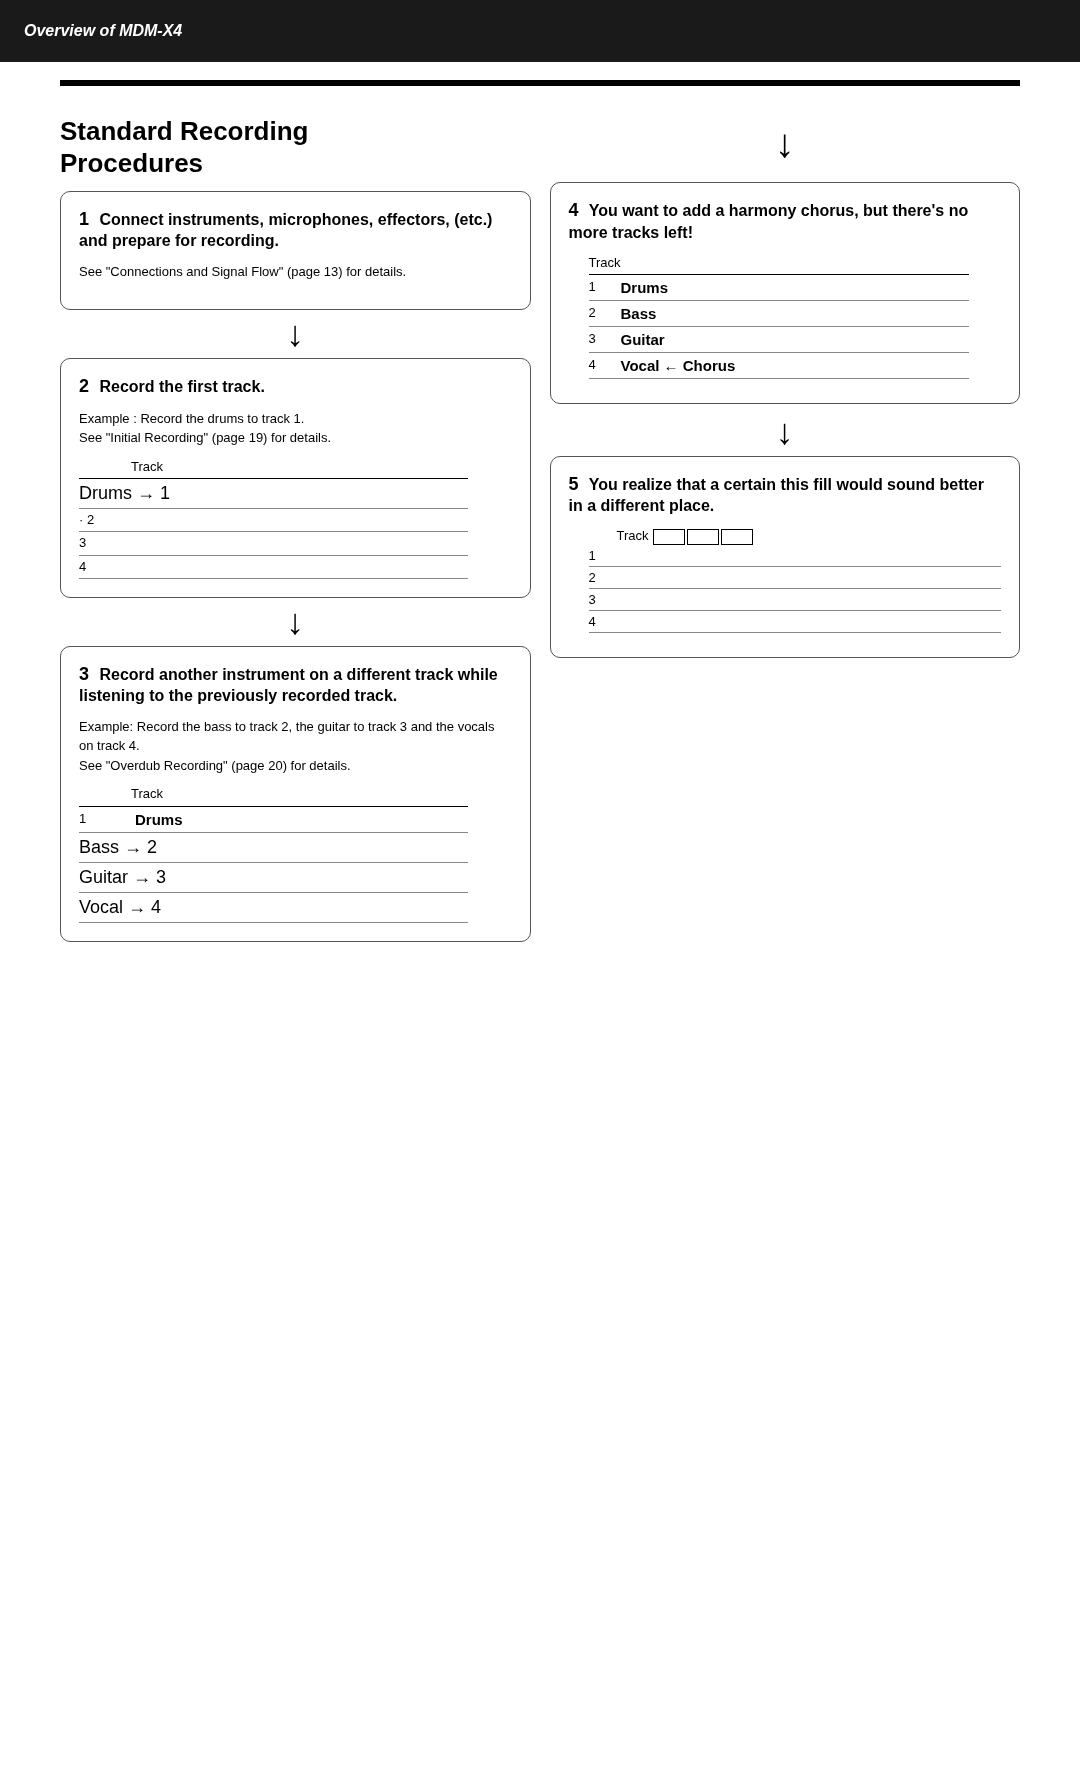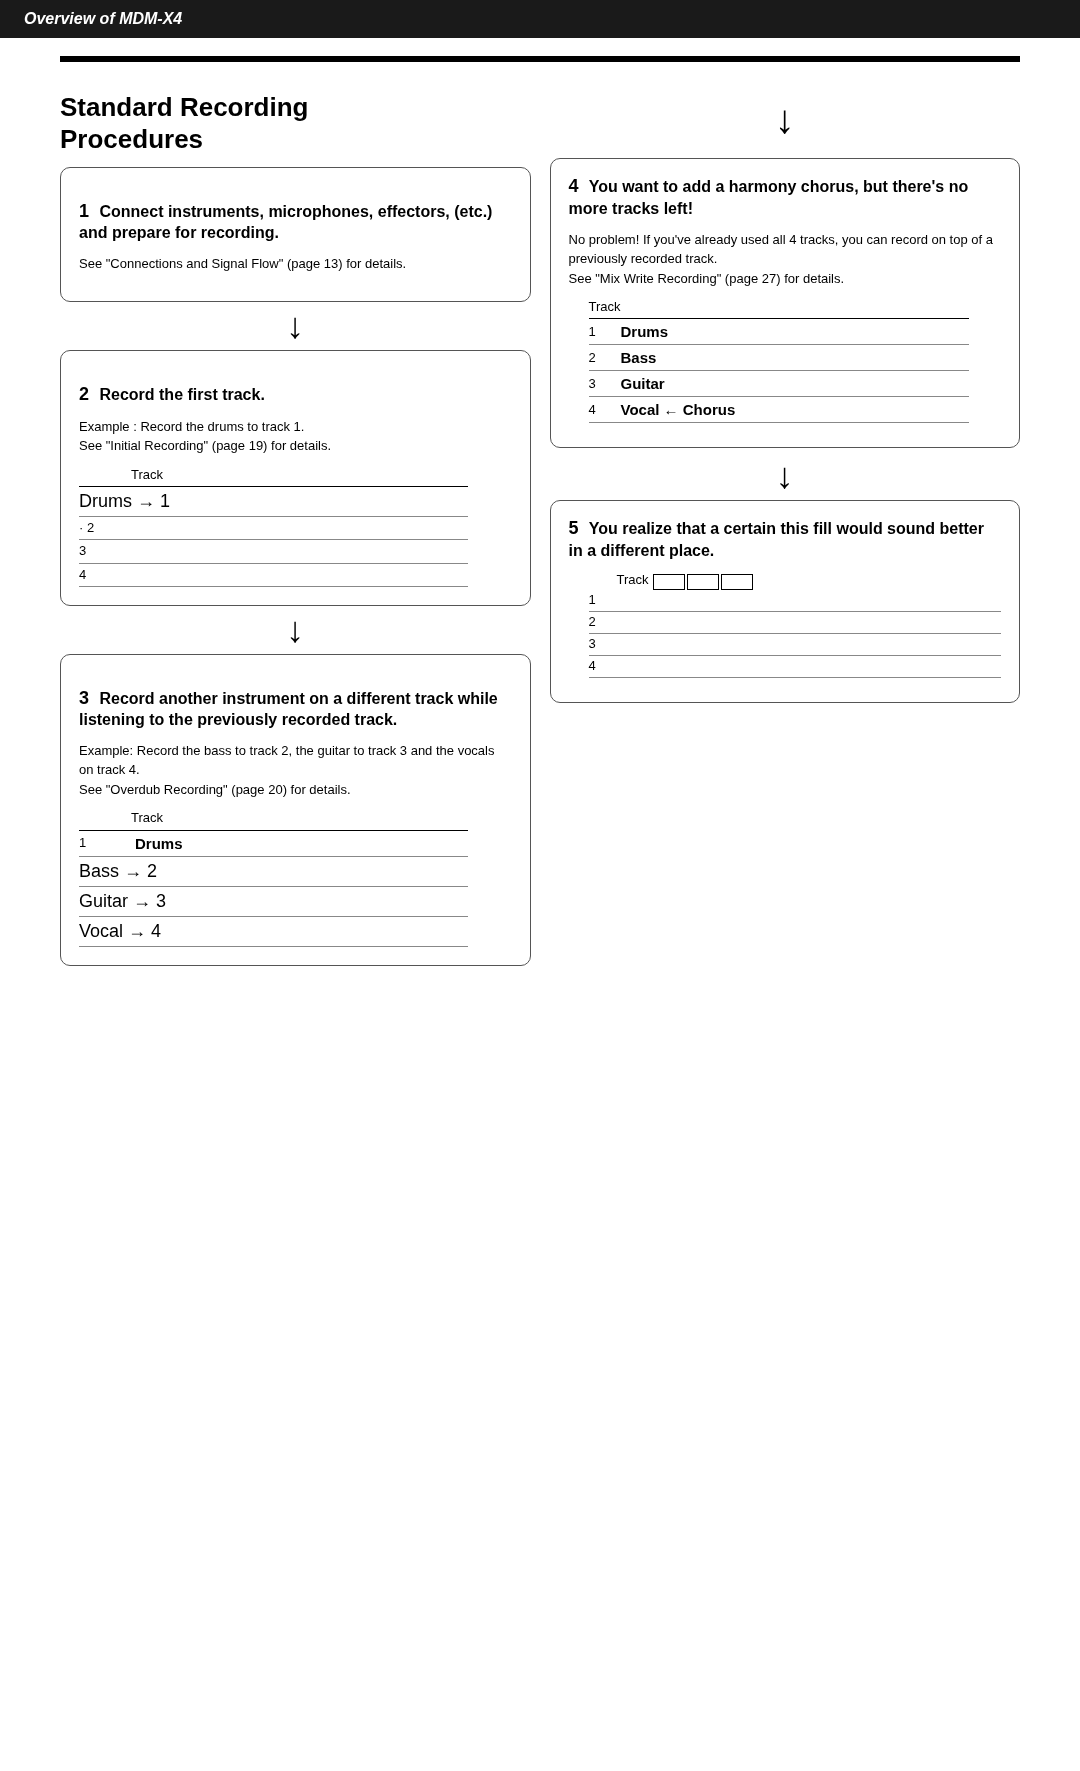--- a/index.html
+++ b/index.html
@@ -9,21 +9,21 @@
       width: 1080px;
       min-height: 1771px;
       color: #000;
       font-size: 15px;
       line-height: 1.4;
     }
 
     
     .header-bar {
       background: #1a1a1a;
-      padding: 8px 24px;
+      padding: 20px 24px;
       margin-bottom: 0;
     }
     .header-bar span {
       color: #fff;
       font-style: italic;
       font-weight: bold;
       font-size: 16px;
       font-family: Arial, sans-serif;
     }
 
@@ -65,21 +65,21 @@
       font-size: 13.5px;
       line-height: 1.55;
       margin-bottom: 20px;
       font-family: Arial, sans-serif;
     }
 
     
     .step-box {
       border: 1.5px solid #555;
       border-radius: 10px;
-      padding: 32px 18px 18px 18px;
+      padding: 16px 18px 18px 18px;
       margin-bottom: 0;
       background: #fff;
     }
     .step-box-plain {
       border: 1.5px solid #555;
       border-radius: 10px;
       padding: 16px 18px 24px 18px;
       margin-bottom: 10px;
       background: #fff;
     }
@@ -295,24 +295,20 @@
 
     <div class="col-right">
 
       <div class="right-top-arrow">↓</div>
 
       <div class="step-box-plain">
         <div class="step-header">
           <span class="step-number">4</span>
           <span>You want to add a harmony chorus, but there's no more tracks left!</span>
         </div>
-        <div class="step-desc">
-          No problem! If you've already used all 4 tracks, you can record on top of a previously recorded track.<br>
-          See "Mix Write Recording" (page 27) for details.
-        </div>
 
         <div class="step4-table">
           <div class="track-header-row">
             <span style="font-size:13px; font-family:Arial,sans-serif;">Track</span>
           </div>
           <div class="track-row">
             <span class="track-num">1</span>
             <span class="track-content" style="font-weight:bold;">Drums</span>
           </div>
           <div class="track-row">

